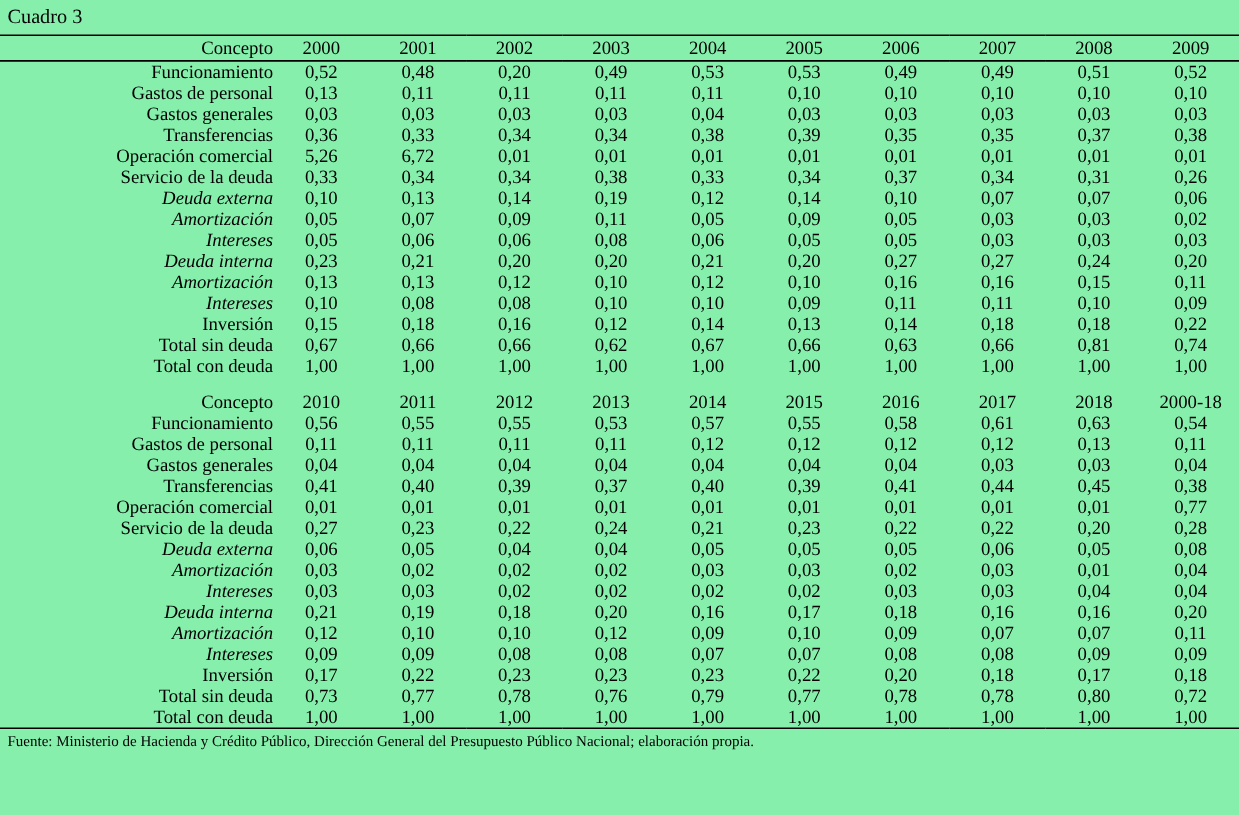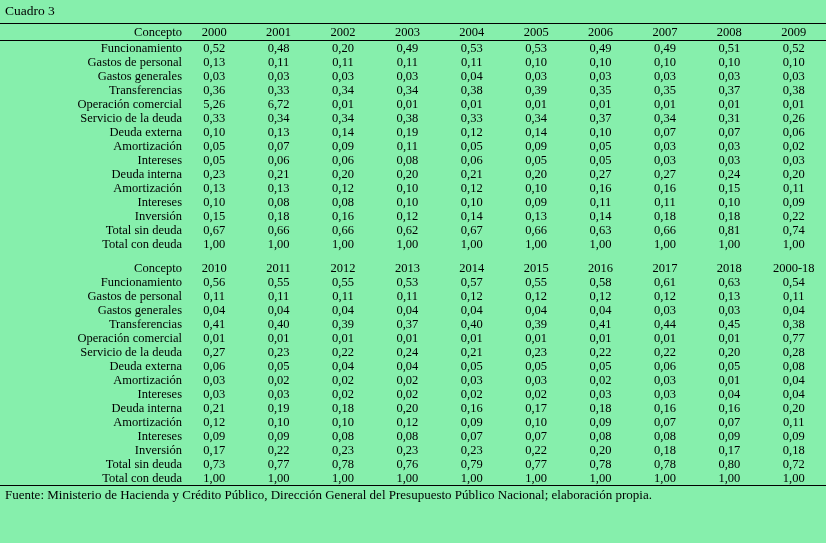--- a/index.html
+++ b/index.html
@@ -41,37 +41,38 @@
     padding: 0;
     white-space: nowrap;
     overflow: hidden;
   }
   .label-col {
     text-align: right;
     padding-left: 5px !important;
   }
   td.label-col.indent {
     padding-left: 11px !important;
+    font-style: italic;
   }
   .num-col {
     text-align: center;
   }
   #table-0 thead th {
     border-top: 1px solid #000000;
     border-bottom: 1px solid #000000;
     height: 16px;
   }
   #table-1 {
     margin-top: 10px;
   }
   #table-1 tbody tr:last-child td {
     border-bottom: 1.5px solid #000000;
   }
   .source-note {
-    font-size: 13px;
+    font-size: 10px;
     line-height: 10px;
     padding: 4px 0 0 5px;
     white-space: nowrap;
   }
 </style>
 </head>
 <body>
 
 <div class="page">
   <div class="title-block">

